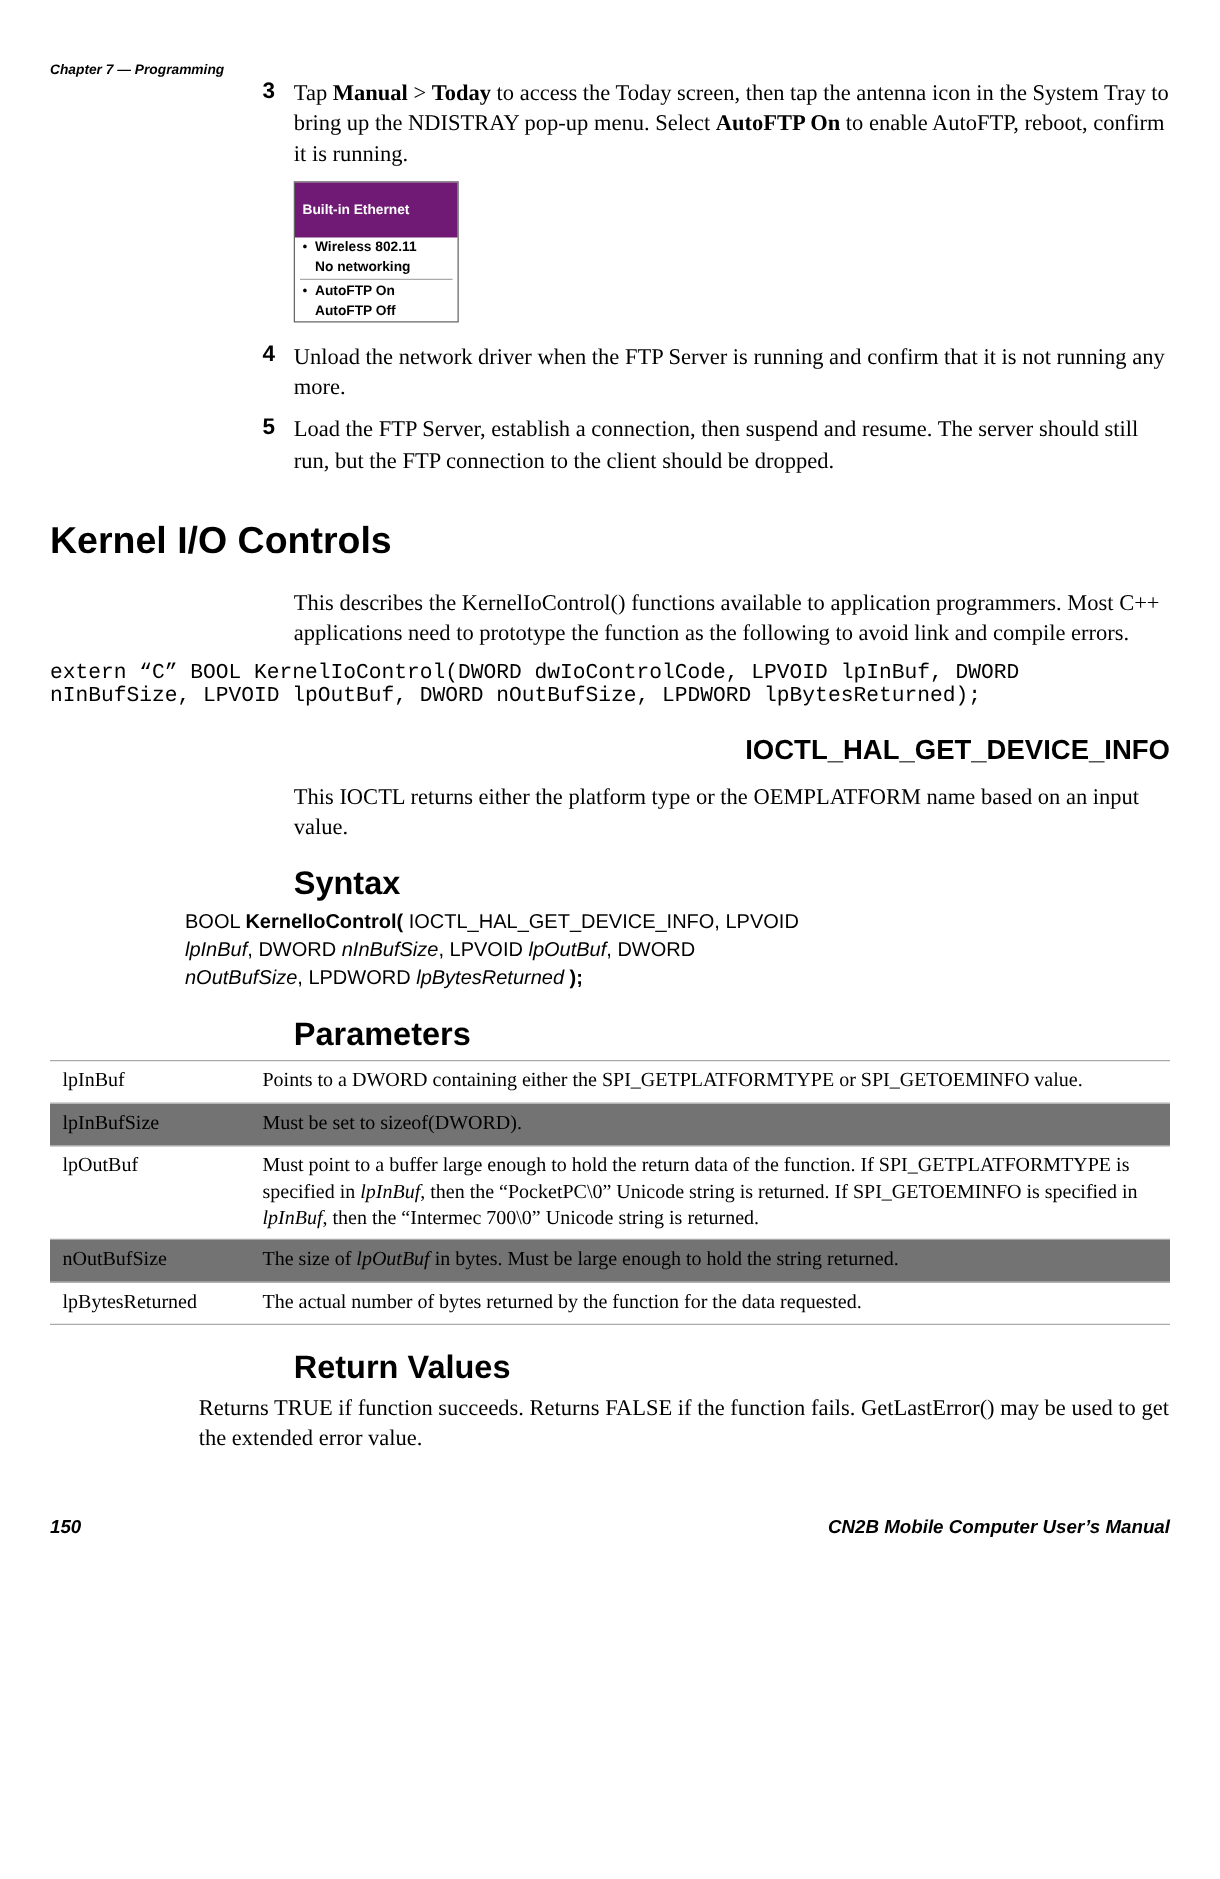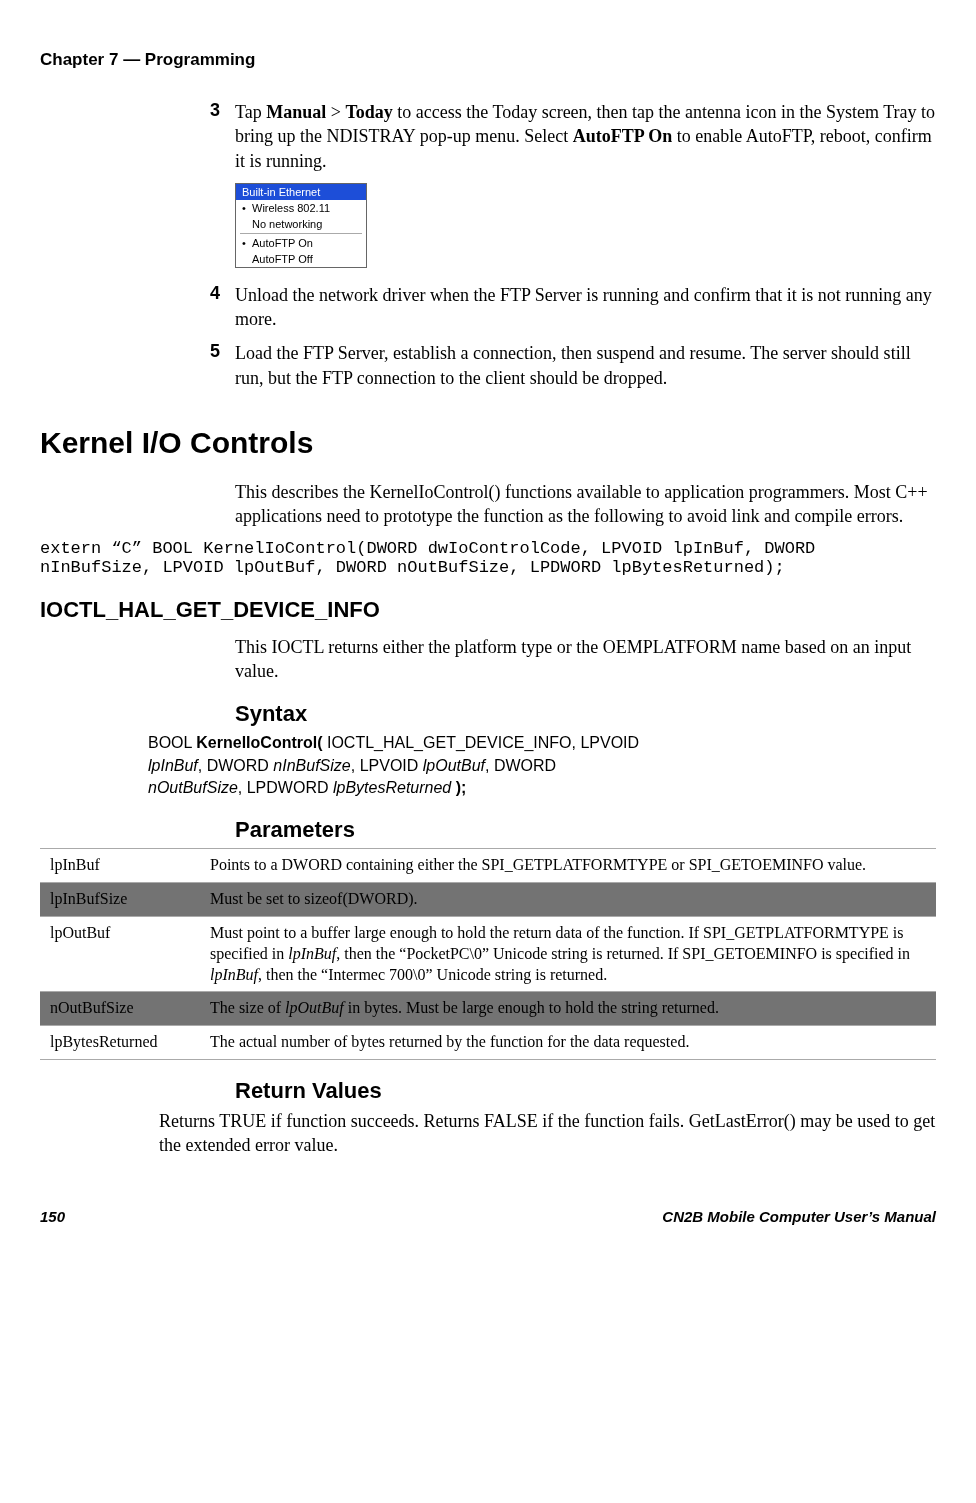--- a/index.html
+++ b/index.html
@@ -6,22 +6,22 @@
     font-family: Georgia, 'Times New Roman', serif;
     margin: 0;
     padding: 50px 40px;
     color: #000;
     background: #fff;
     width: 896px;
   }
   .header-chapter {
     font-family: Arial, Helvetica, sans-serif;
     font-weight: bold;
-    font-size: 17px;
-    margin-bottom: 30px;
+    font-style: italic;
+    font-size: 11px;
   }
   .step-item {
     display: flex;
     margin-bottom: 10px;
     margin-left: 170px;
   }
   .step-num {
     font-family: Arial, Helvetica, sans-serif;
     font-weight: bold;
     width: 25px;
@@ -38,34 +38,34 @@
   .menu-screenshot {
     margin-left: 195px;
     margin-top: 10px;
     margin-bottom: 15px;
     border: 1px solid #666;
     width: 130px;
     font-family: Arial, sans-serif;
     font-size: 11px;
   }
   .menu-title {
-    background: #1d4ed8;
+    background: #701a75;
     color: #fff;
-    font-weight: normal;
-    padding: 2px 6px;
+    font-weight: bold;
+    padding: 16px 6px;
   }
   .menu-item {
     padding: 2px 6px;
     display: flex;
   }
   .menu-item .dot {
     width: 10px;
   }
   .menu-item .bold {
-    font-weight: normal;
+    font-weight: bold;
   }
   .menu-divider {
     border-top: 1px solid #aaa;
     margin: 1px 4px;
   }
   h1.section {
     font-family: Arial, Helvetica, sans-serif;
     font-weight: 900;
     font-size: 30px;
     margin-top: 36px;
@@ -82,25 +82,26 @@
     font-size: 17px;
     white-space: pre;
     margin-bottom: 15px;
   }
   h2.subsection {
     font-family: Arial, Helvetica, sans-serif;
     font-weight: 900;
     font-size: 22px;
     margin-top: 20px;
     margin-bottom: 12px;
+    text-align: right;
   }
   h3.minisection {
     font-family: Arial, Helvetica, sans-serif;
     font-weight: bold;
-    font-size: 22px;
+    font-size: 26px;
     margin-left: 195px;
     margin-top: 18px;
     margin-bottom: 5px;
   }
   .syntax-code {
     margin-left: 108px;
     font-family: Liberation Sans, sans-serif;
     font-size: 16px;
     line-height: 1.4;
   }

